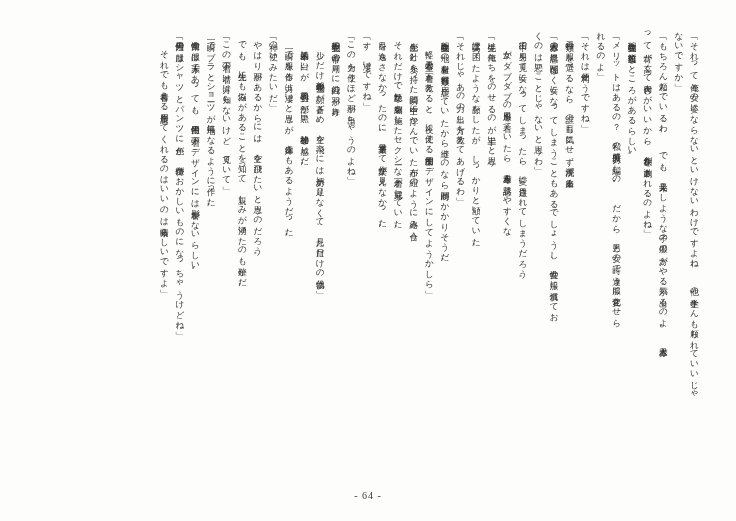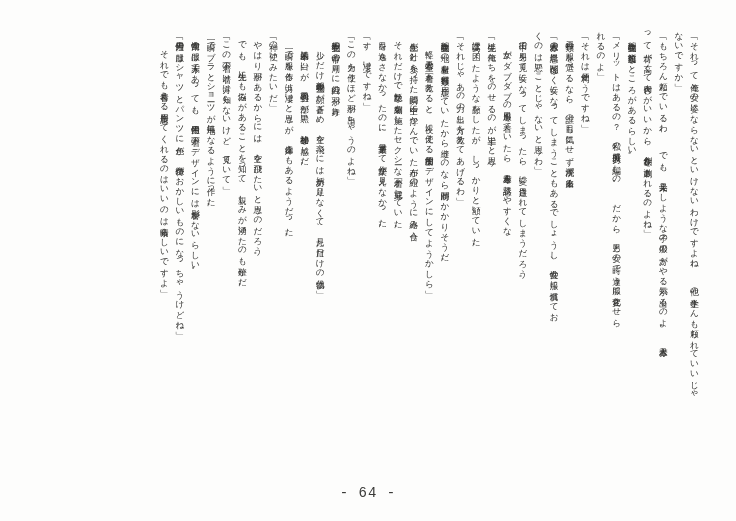--- a/index.html
+++ b/index.html
@@ -51,23 +51,23 @@
   }
   .line.indent {
     padding-top: 9px;
   }
   .page-number {
     position: absolute;
     bottom: 20px;
     left: 0;
     right: 0;
     text-align: center;
-    font-size: 14px;
+    font-size: 10px;
     color: #3a3a38;
-    font-family: Liberation Mono, monospace;
+    font-family: Liberation Serif, serif;
     letter-spacing: 1px;
   }
 </style>
 </head>
 <body>
 
 <div class="page">
   <div class="text-block" id="body">
       <div class="line indent">「それって俺と女の姿にならないといけないわけですよね。　他の学生さんも頼られていいじゃ</div>
       <div class="line">ないですか」</div>

